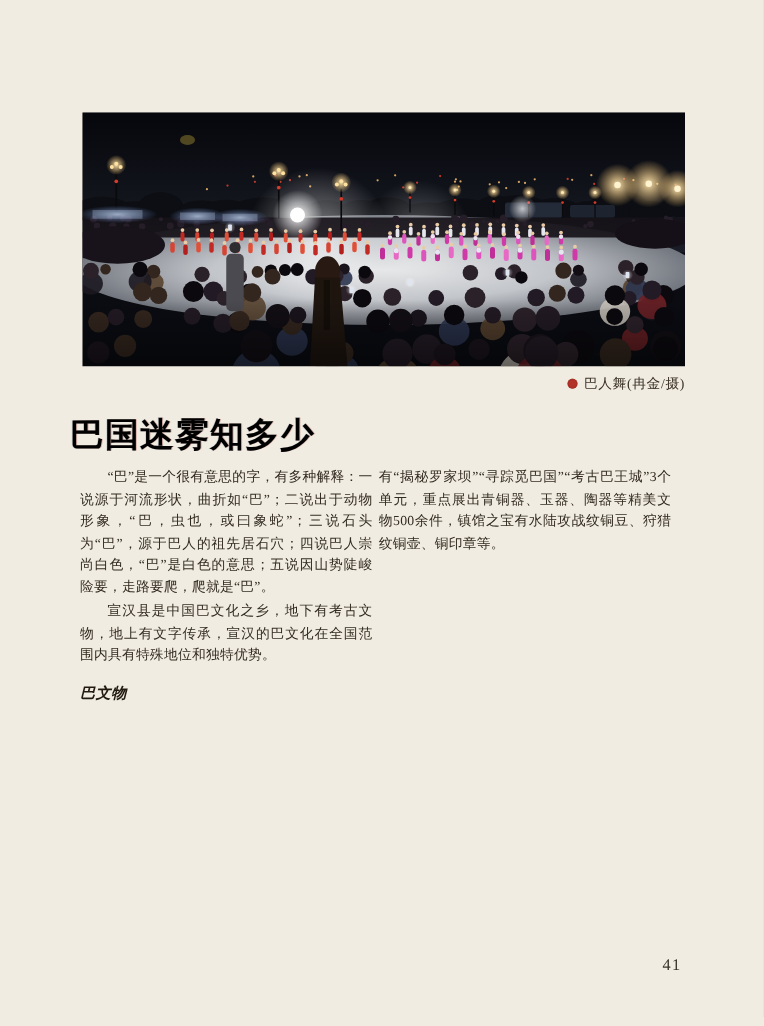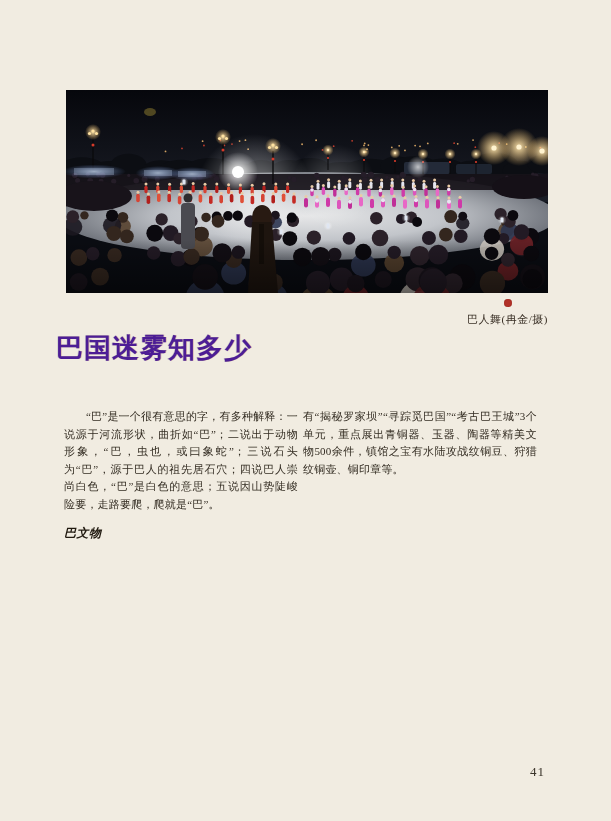--- a/index.html
+++ b/index.html
@@ -10,34 +10,34 @@
   }
   .photo{
     position:absolute;left:66px;top:90px;width:482px;height:203px;
     margin:0;background:#0a0c12;overflow:hidden;
   }
   .photo svg{display:block;width:100%;height:100%;}
   .caption{
     position:absolute;right:63px;top:299px;
     font-family:"Liberation Serif",serif;
     font-size:11px;color:#3a3026;letter-spacing:0.5px;
-    display:flex;align-items:center;gap:5px;flex-direction:column;
+    display:flex;align-items:center;gap:5px;
   }
   .caption .dot{
     display:inline-block;width:8px;height:8px;border-radius:50%;
     background:#b23228;box-shadow:inset 0 0 1px #7e1d16;
   }
   .title{
     position:absolute;left:56px;top:330px;margin:0;
     font-family:"Liberation Sans","DejaVu Sans",sans-serif;
-    font-size:27px;font-weight:700;color:#4c1d95;letter-spacing:1px;
+    font-size:27px;font-weight:700;color:#000000;letter-spacing:1px;
     text-shadow:0.7px 0 0 rgba(150,35,30,0.28), -0.7px 0 0 rgba(40,60,110,0.18);
   }
   .columns{
-    position:absolute;left:64px;top:408px;width:484px;
+    position:absolute;left:64px;top:374px;width:484px;
     display:flex;gap:5px;
   }
   .col{
     width:234px;
     font-family:"Liberation Serif","DejaVu Serif",serif;
     font-size:11px;line-height:17.5px;color:#322b21;
     text-align:justify;letter-spacing:0.2px;
   }
   .col p{margin:0 0 2px 0;}
   .col p.indent{text-indent:2em;}
@@ -530,20 +530,21 @@
   <div class="caption">
     <span class="dot"></span>
     <span>巴人舞(冉金/摄)</span>
   </div>
 
   <h1 class="title">巴国迷雾知多少</h1>
 
   <div class="columns">
     <div class="col" id="col-left">
         <p class="indent">“巴”是一个很有意思的字，有多种解释：一说源于河流形状，曲折如“巴”；二说出于动物形象，“巴，虫也，或曰象蛇”；三说石头为“巴”，源于巴人的祖先居石穴；四说巴人崇尚白色，“巴”是白色的意思；五说因山势陡峻险要，走路要爬，爬就是“巴”。</p>
+        <p class="indent">宣汉县是中国巴文化之乡，地下有考古文物，地上有文字传承，宣汉的巴文化在全国范围内具有特殊地位和独特优势。</p>
         <h4>巴文物</h4>
       </div>
     <div class="col" id="col-right">
         <p>有“揭秘罗家坝”“寻踪觅巴国”“考古巴王城”3个单元，重点展出青铜器、玉器、陶器等精美文物500余件，镇馆之宝有水陆攻战纹铜豆、狩猎纹铜壶、铜印章等。</p>
       </div>
   </div>
 
   <div class="page-number">41</div>
 </div>
 

